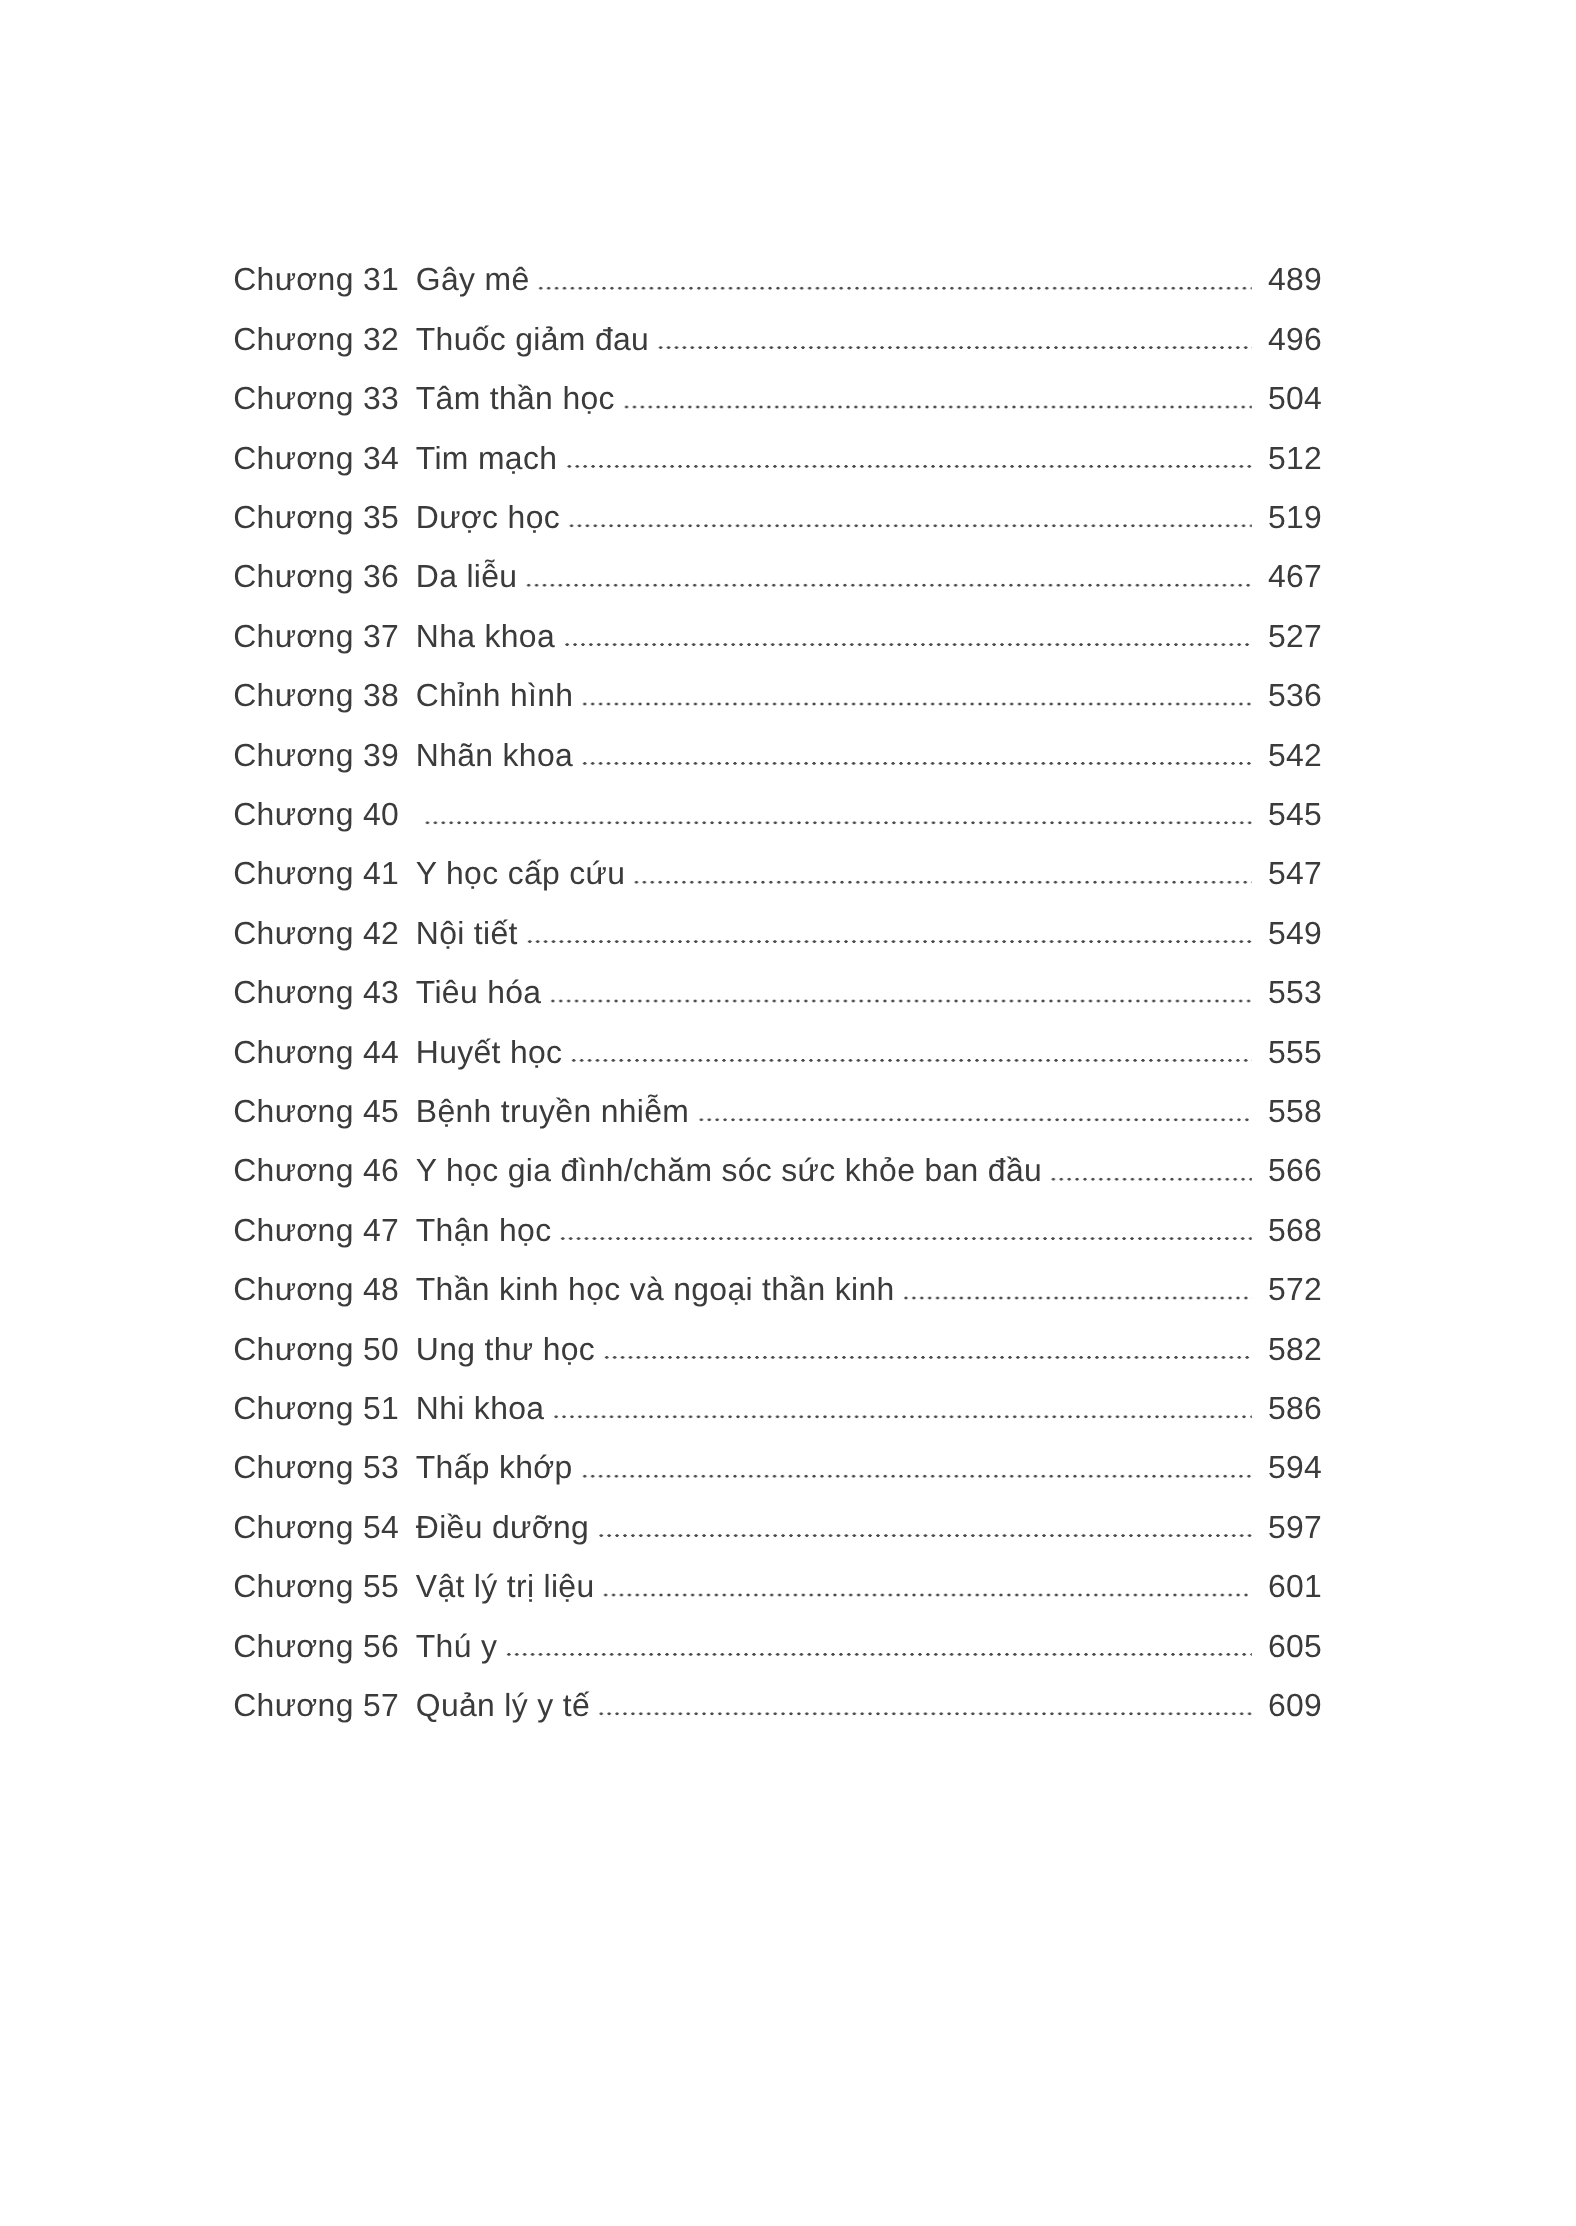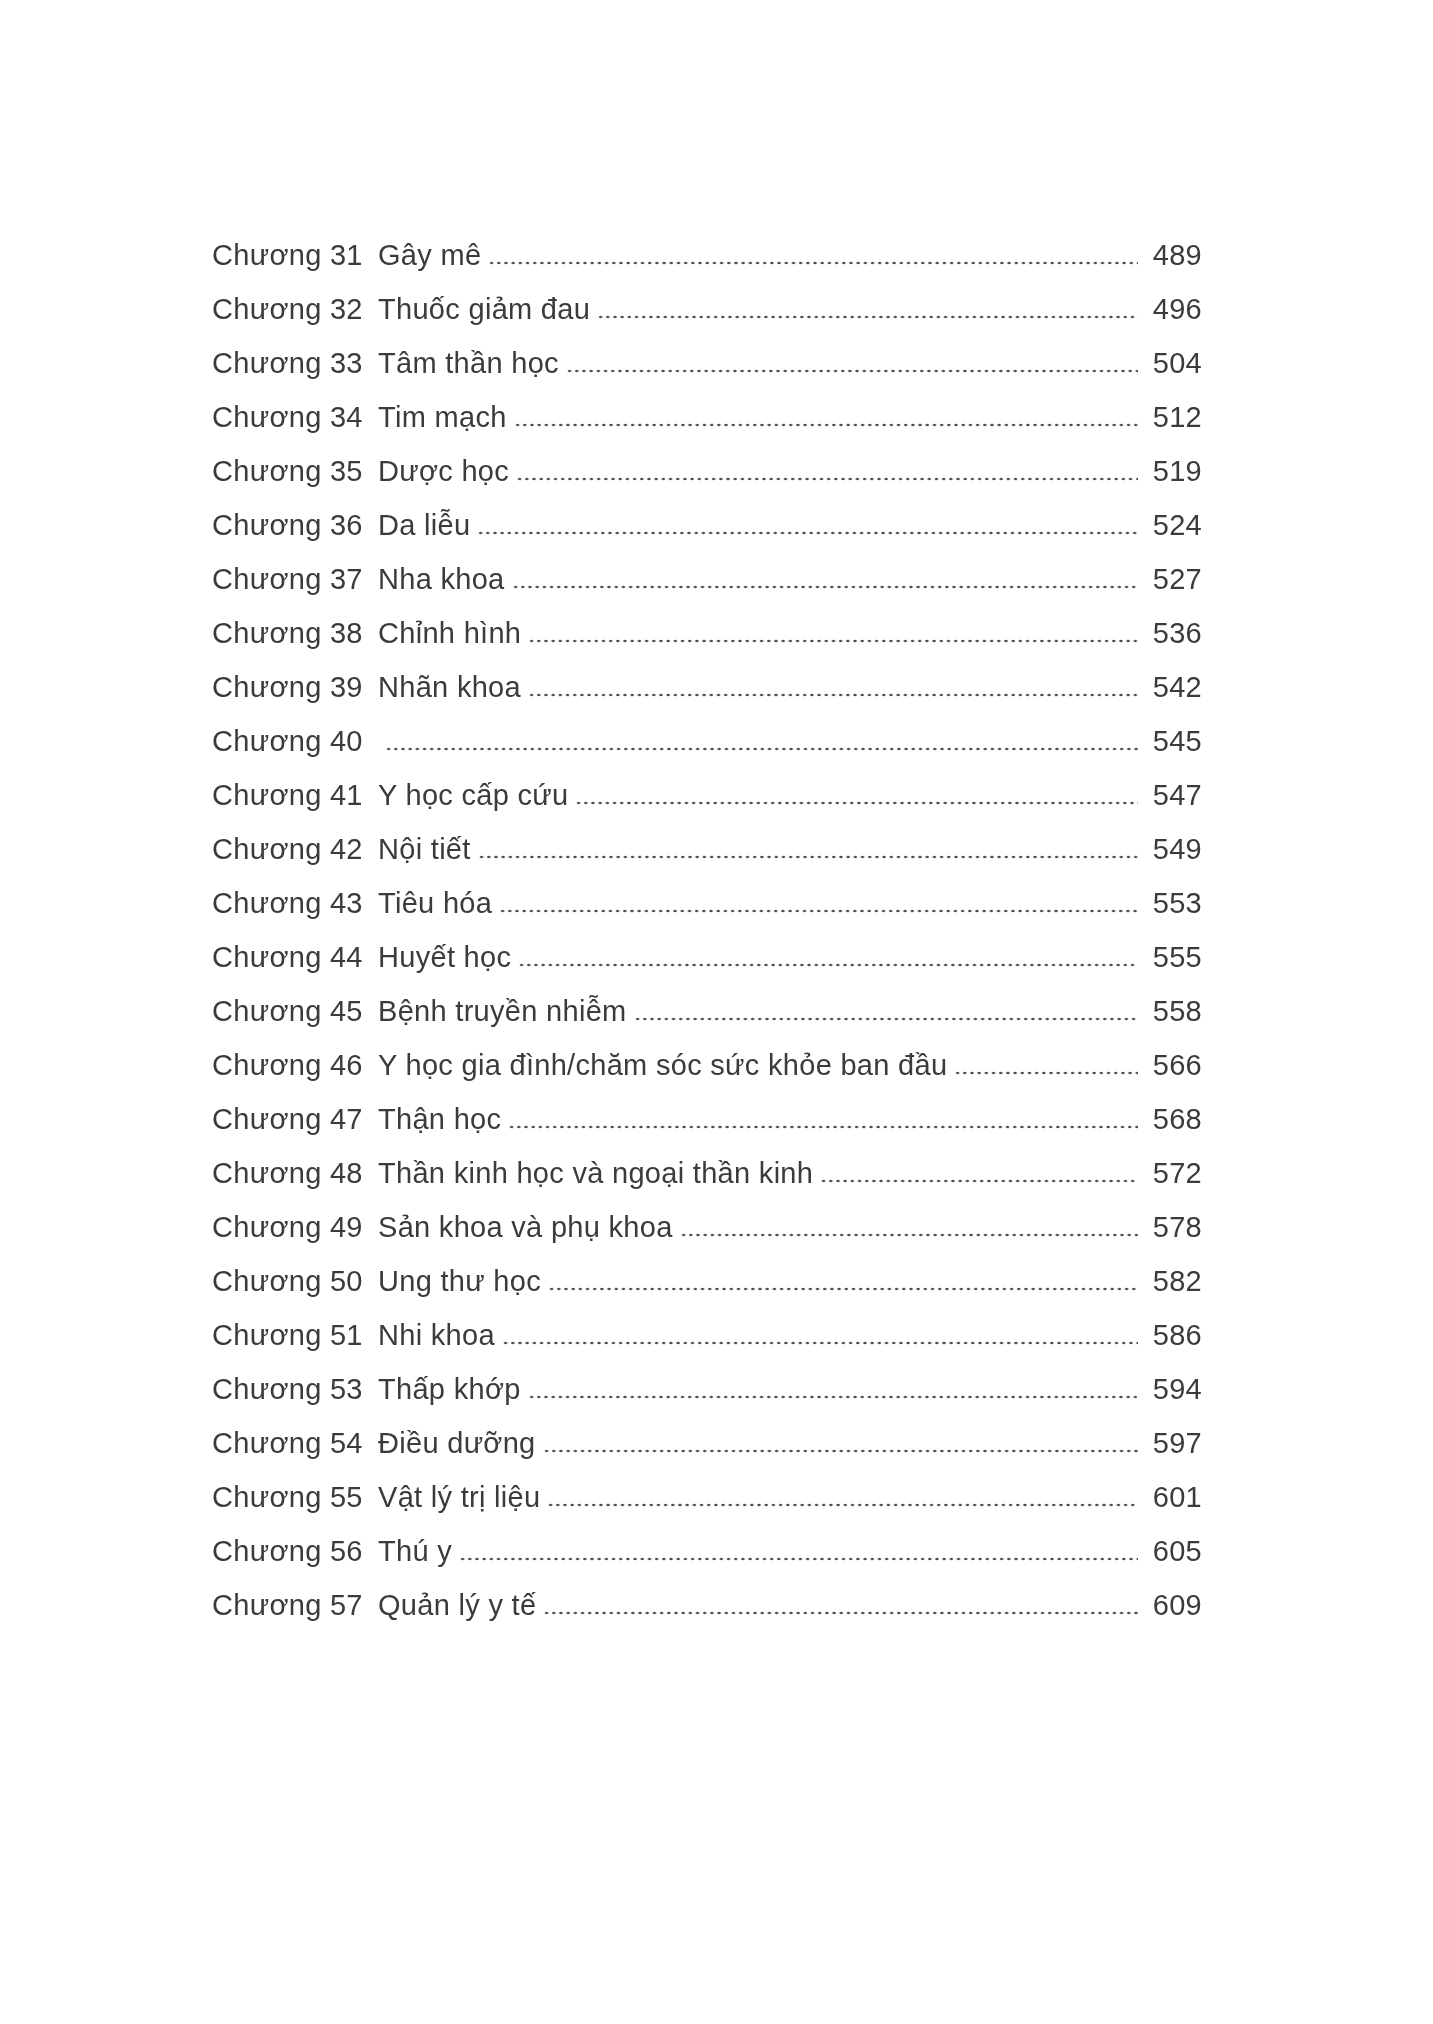--- a/index.html
+++ b/index.html
@@ -87,21 +87,21 @@
     <span class="chapter">Chương 35</span>
     <span class="title">Dược học</span>
     <span class="leader"></span>
     <span class="pagenum">519</span>
   </div>
 
   <div class="toc-row">
     <span class="chapter">Chương 36</span>
     <span class="title">Da liễu</span>
     <span class="leader"></span>
-    <span class="pagenum">524</span>
+    <span class="pagenum">467</span>
   </div>
 
   <div class="toc-row">
     <span class="chapter">Chương 37</span>
     <span class="title">Nha khoa</span>
     <span class="leader"></span>
     <span class="pagenum">527</span>
   </div>
 
   <div class="toc-row">
@@ -173,26 +173,20 @@
     <span class="pagenum">568</span>
   </div>
 
   <div class="toc-row">
     <span class="chapter">Chương 48</span>
     <span class="title">Thần kinh học và ngoại thần kinh</span>
     <span class="leader"></span>
     <span class="pagenum">572</span>
   </div>
 
-  <div class="toc-row">
-    <span class="chapter">Chương 49</span>
-    <span class="title">Sản khoa và phụ khoa</span>
-    <span class="leader"></span>
-    <span class="pagenum">578</span>
-  </div>
 
   <div class="toc-row">
     <span class="chapter">Chương 50</span>
     <span class="title">Ung thư học</span>
     <span class="leader"></span>
     <span class="pagenum">582</span>
   </div>
 
   <div class="toc-row">
     <span class="chapter">Chương 51</span>

